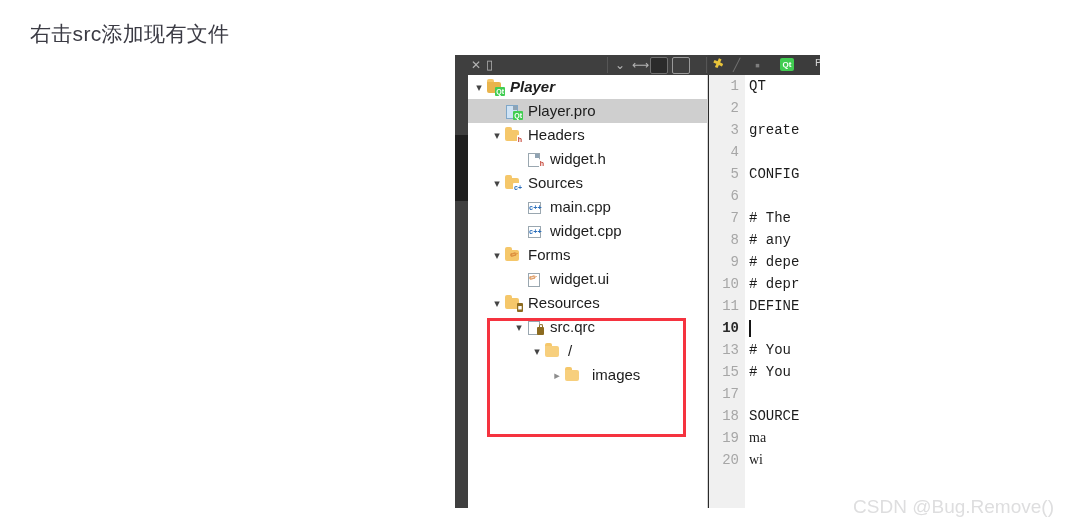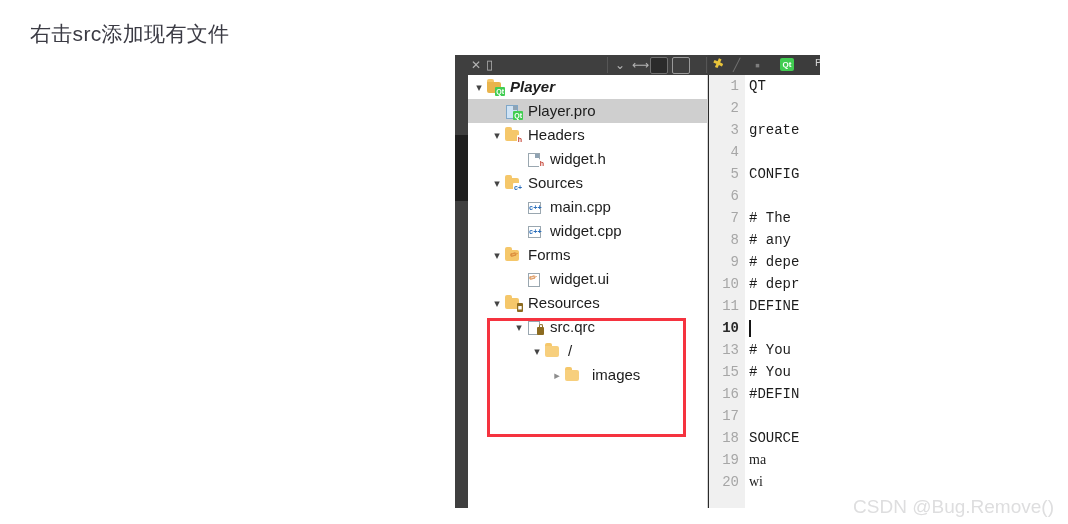--- a/index.html
+++ b/index.html
@@ -553,24 +553,20 @@
         </div>
       <div class="cline">
           <span class="lnum">13</span>
           <span class="ctext tk-cmt"># You</span>
         </div>
       <div class="cline">
           <span class="lnum">15</span>
           <span class="ctext tk-cmt"># You</span>
         </div>
       <div class="cline">
-          <span class="lnum">16</span>
-          <span class="ctext tk-cmt">#DEFIN</span>
-        </div>
-      <div class="cline">
           <span class="lnum">17</span>
           <span class="ctext tk-plain"></span>
         </div>
       <div class="cline">
           <span class="lnum">18</span>
           <span class="ctext tk-def">SOURCE</span>
         </div>
       <div class="cline">
           <span class="lnum">19</span>
           <span class="ctext tk-plain">    ma</span>

